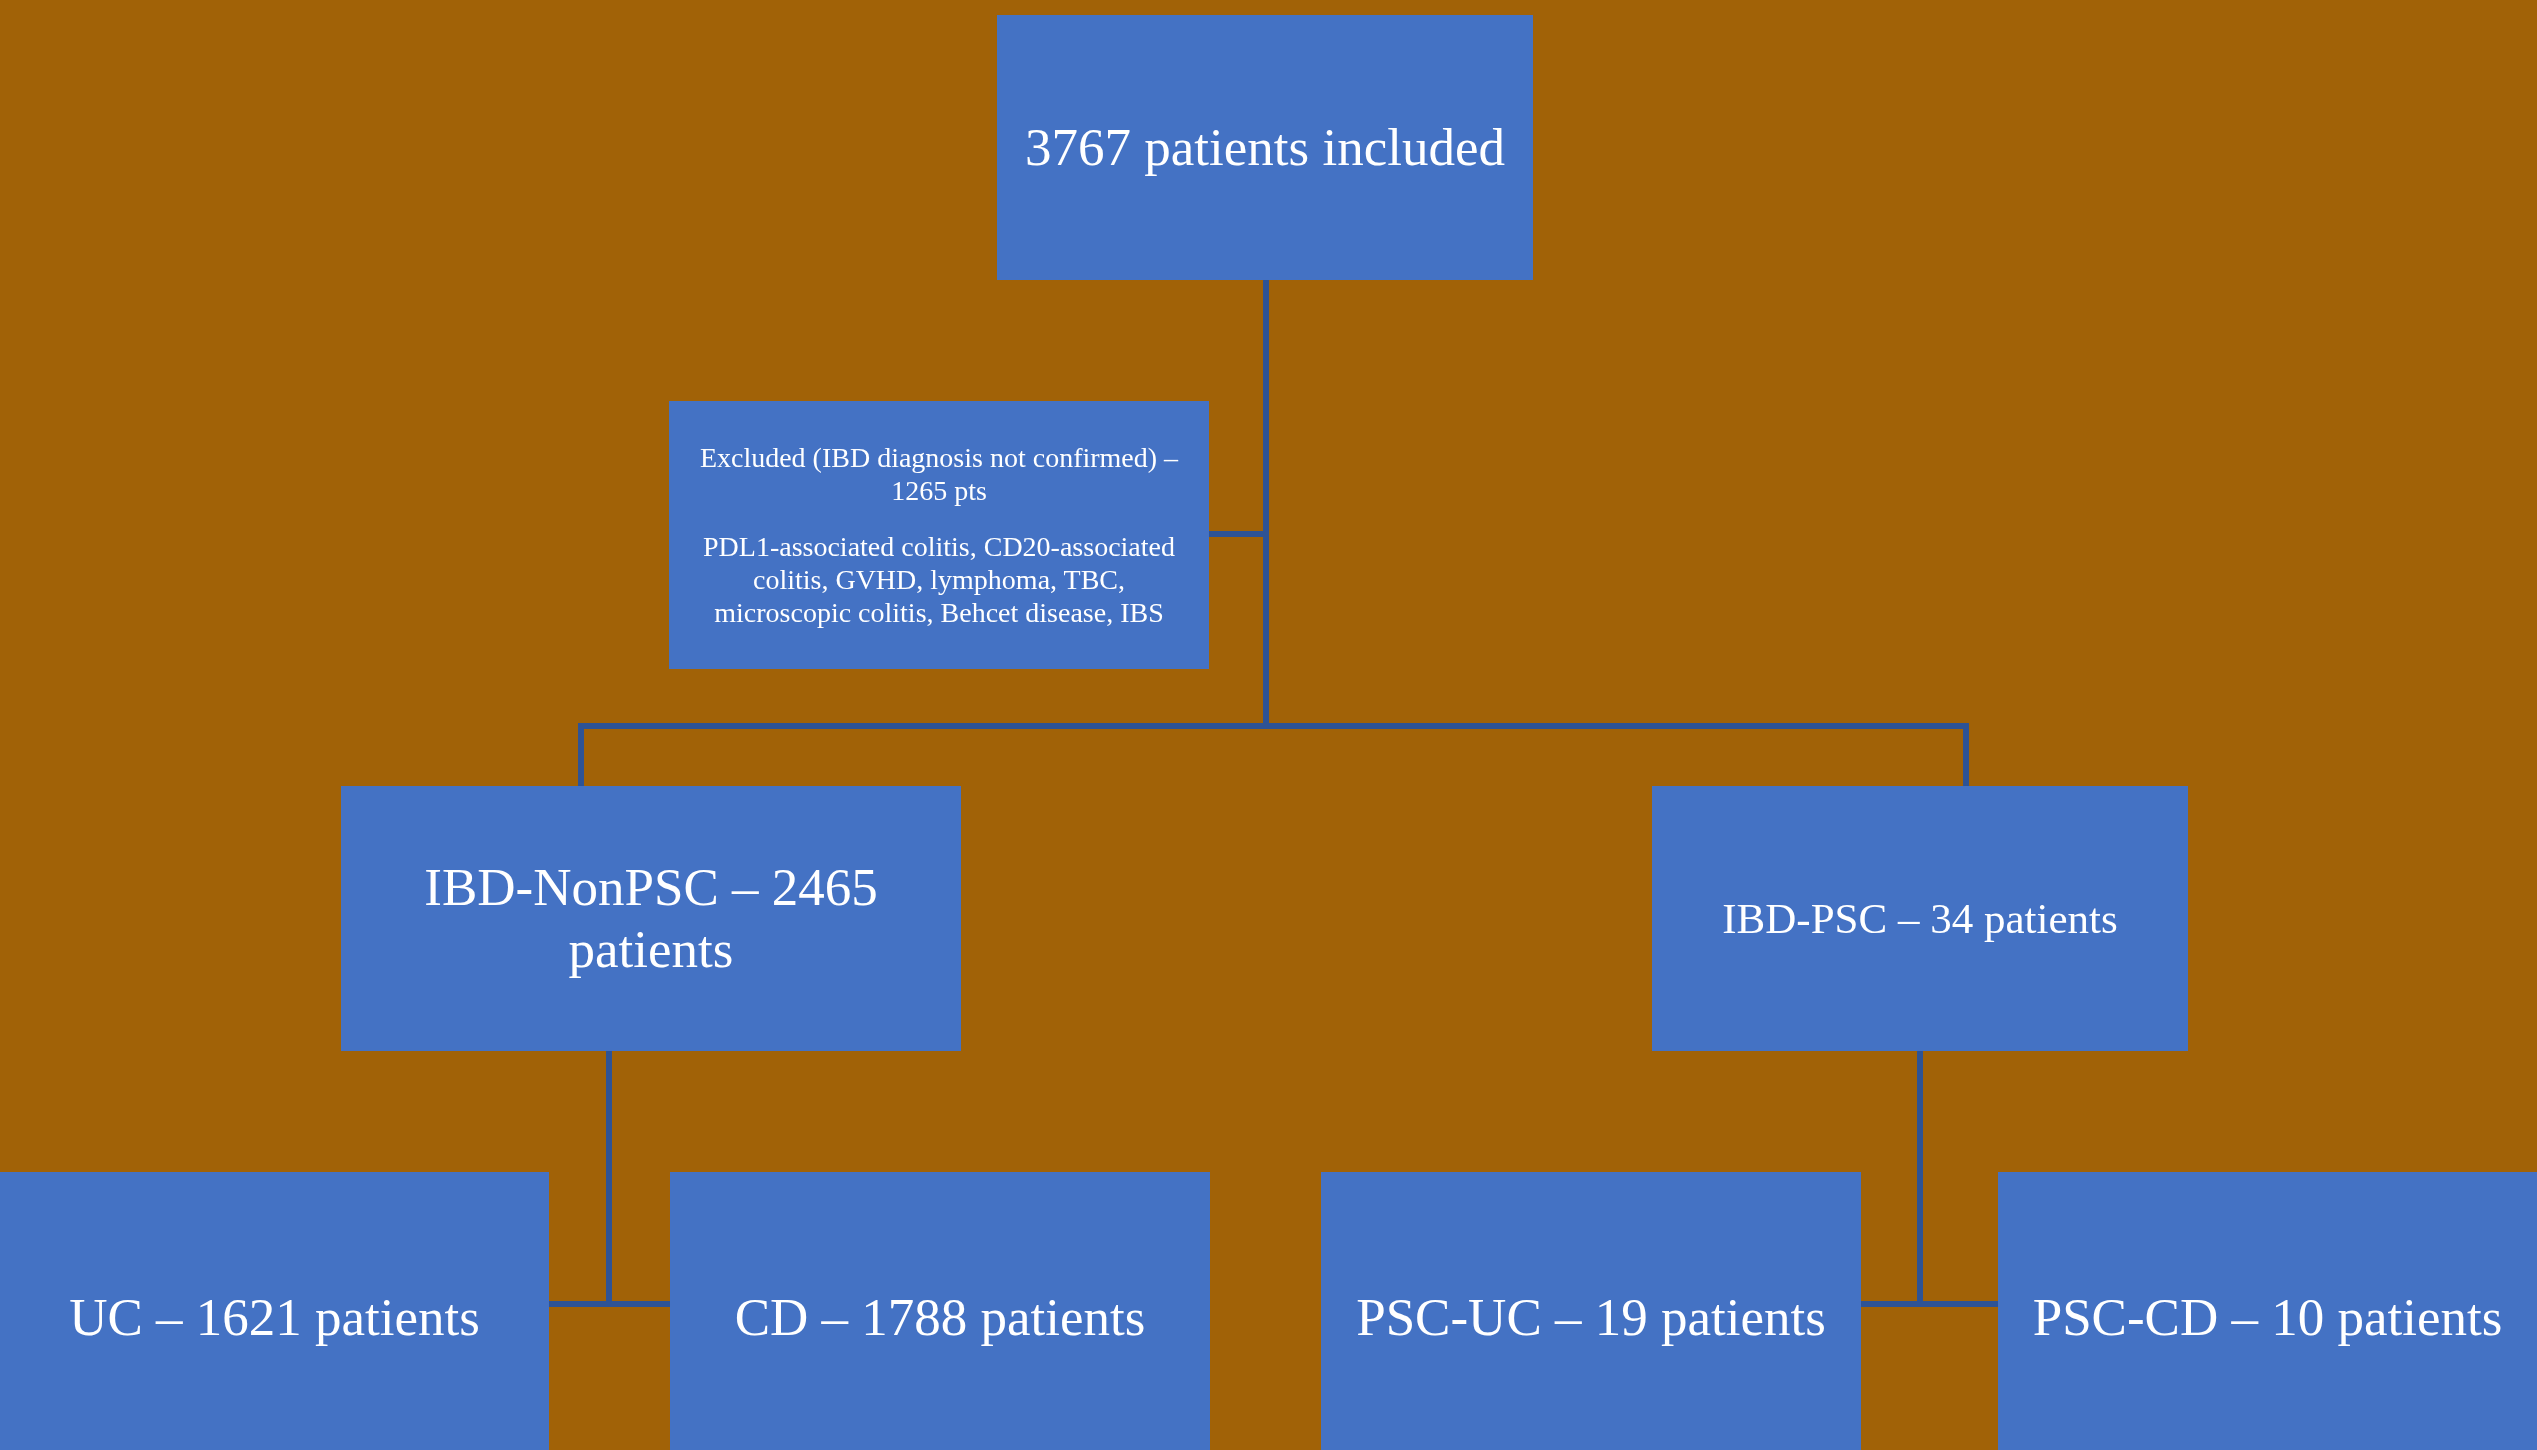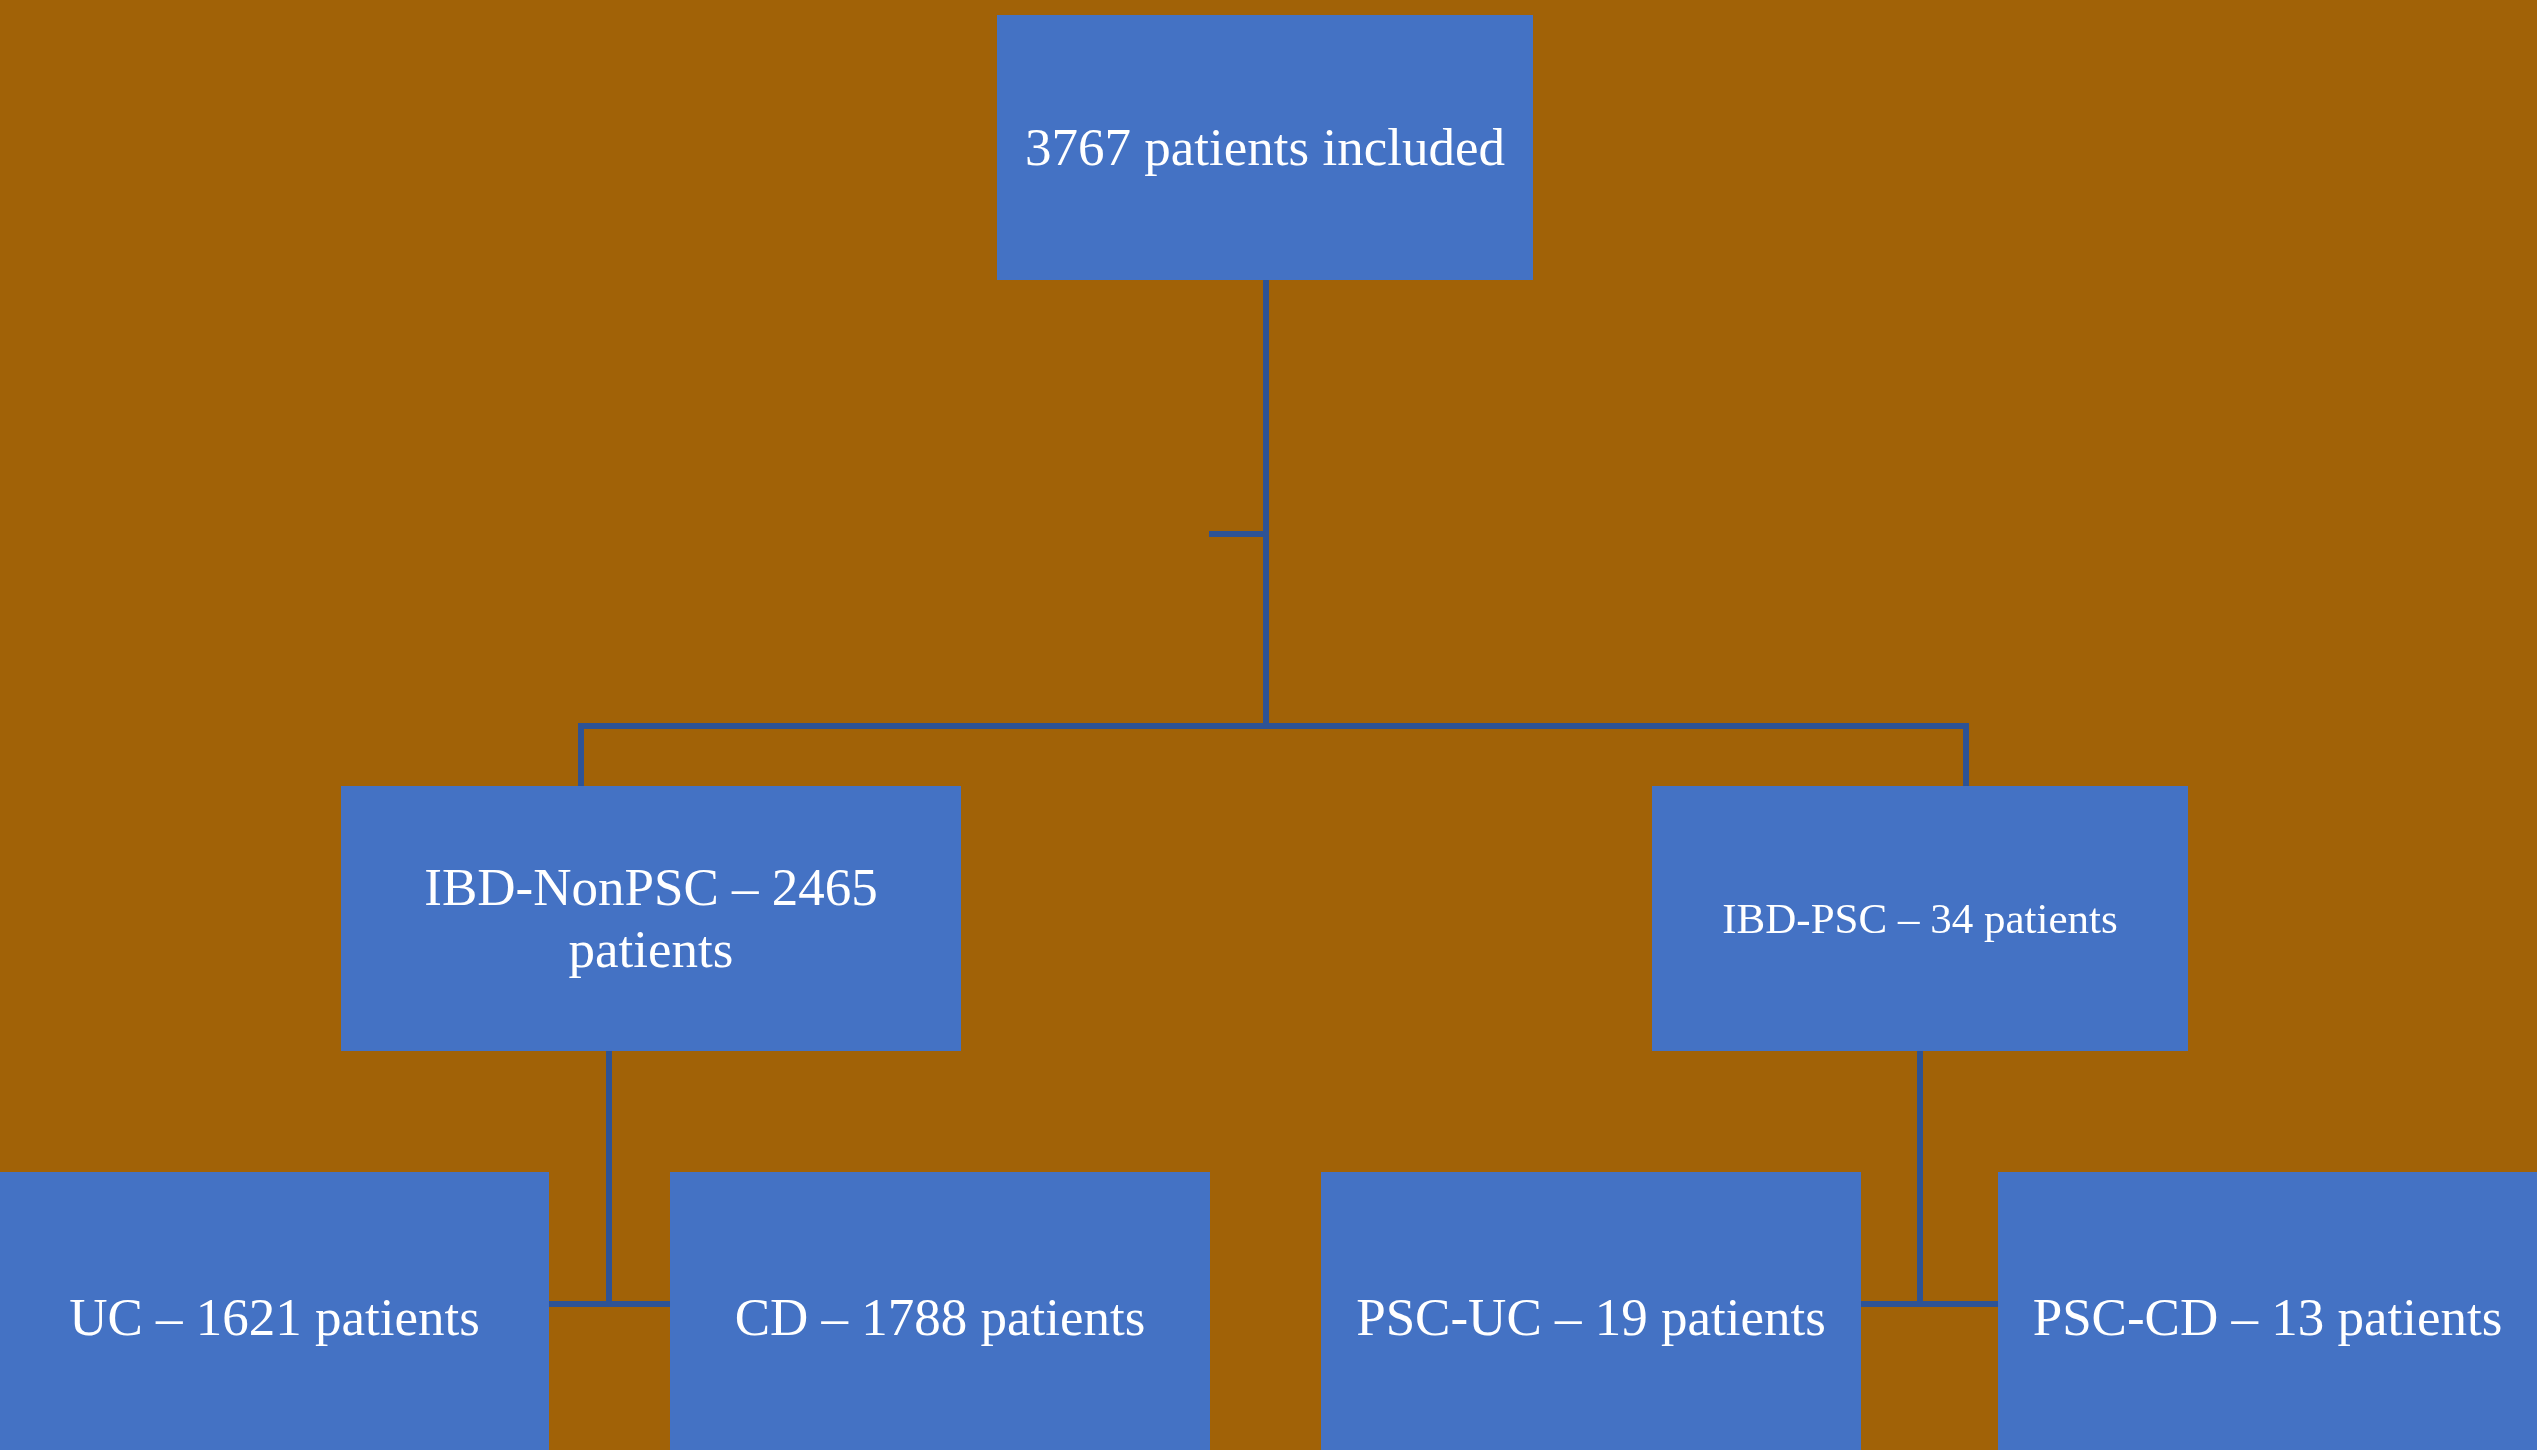--- a/index.html
+++ b/index.html
@@ -136,35 +136,39 @@
   <div class="conn conn-v" id="conn-branch-right"></div>
   <div class="conn conn-v" id="conn-nonpsc-drop"></div>
   <div class="conn conn-h" id="conn-nonpsc-bar"></div>
   <div class="conn conn-v" id="conn-psc-drop"></div>
   <div class="conn conn-h" id="conn-psc-bar"></div>
 
   <div class="node" id="node-root">
     <span class="label">3767 patients included</span>
   </div>
 
+  <div class="node" id="node-excluded">
+    <span class="label">Excluded (IBD diagnosis not confirmed) – 1265 pts</span>
+    <span class="label">PDL1-associated colitis, CD20-associated colitis, GVHD, lymphoma, TBC, microscopic colitis, Behcet disease, IBS</span>
+  </div>
 
   <div class="node" id="node-nonpsc">
     <span class="label">IBD-NonPSC – 2465 patients</span>
   </div>
   <div class="node" id="node-psc">
     <span class="label">IBD-PSC – 34 patients</span>
   </div>
 
   <div class="node" id="node-uc">
     <span class="label">UC – 1621 patients</span>
   </div>
   <div class="node" id="node-cd">
     <span class="label">CD – 1788 patients</span>
   </div>
   <div class="node" id="node-pscuc">
     <span class="label">PSC-UC – 19 patients</span>
   </div>
   <div class="node" id="node-psccd">
-    <span class="label">PSC-CD – 13 patients</span>
+    <span class="label">PSC-CD – 10 patients</span>
   </div>
 
 </div>
 
 
 </body></html>

